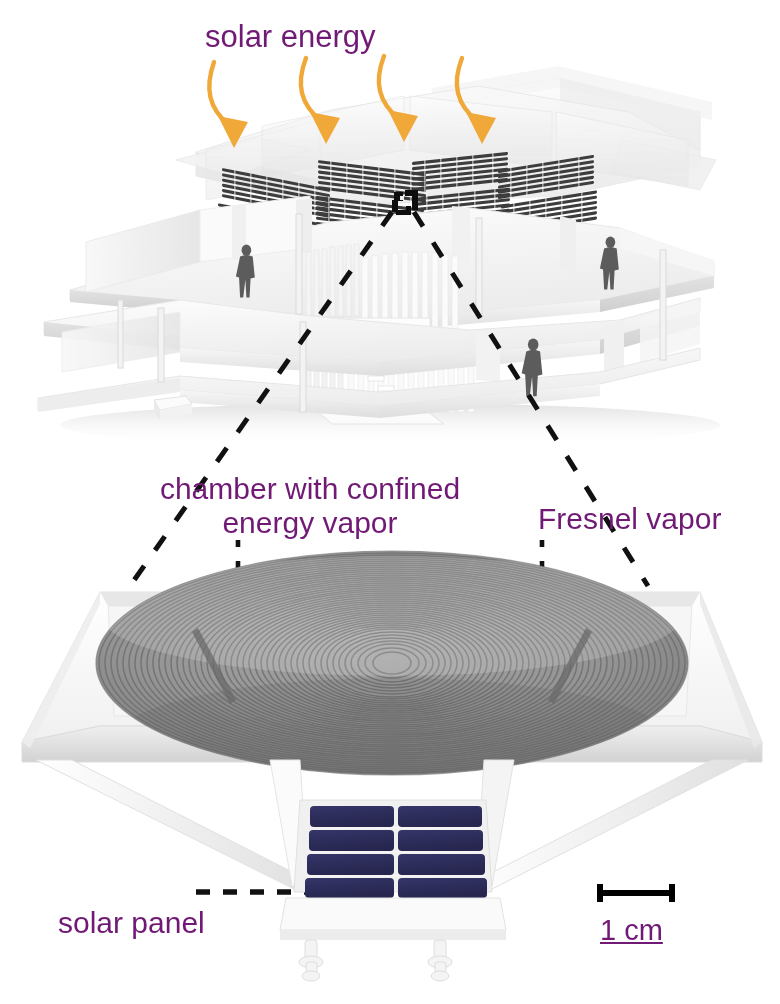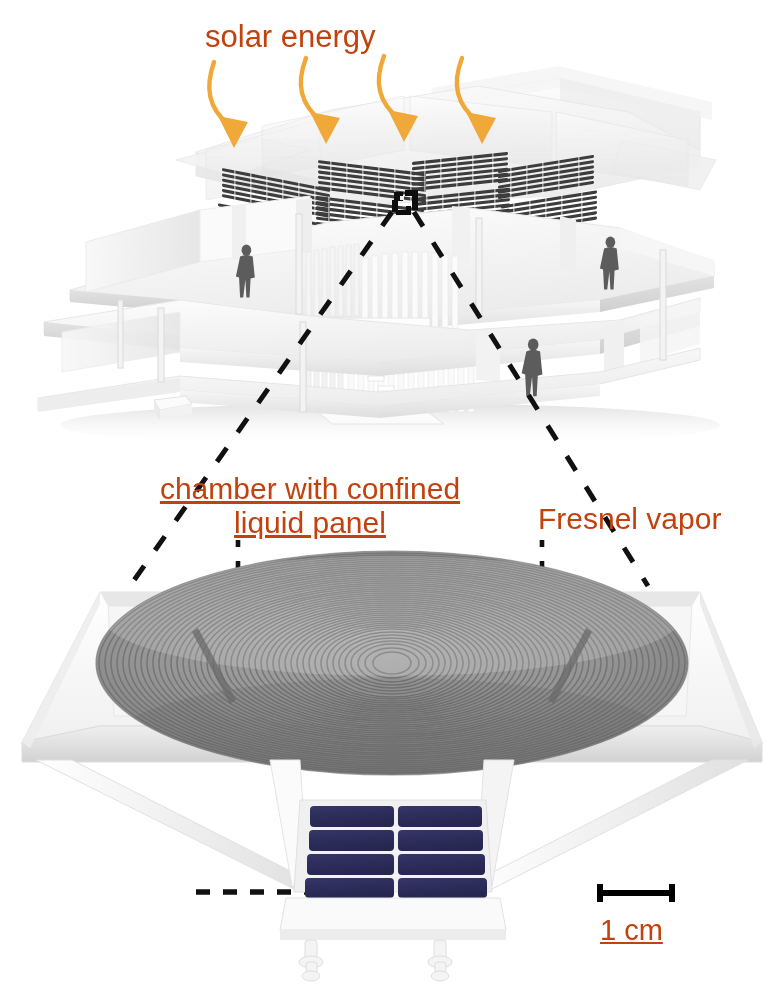--- a/index.html
+++ b/index.html
@@ -19,38 +19,37 @@
   }
   #figure svg.layer {
     position: absolute;
     left: 0;
     top: 0;
     width: 780px;
     height: 1004px;
   }
   .label-text {
     position: absolute;
-    color: #c2410c;
+    color: #701a75;
     font-family: "Liberation Sans", sans-serif;
     white-space: nowrap;
     line-height: 1.12;
   }
   #label-solar-energy {
     left: 205px;
     top: 20px;
     font-size: 31px;
   }
   #label-chamber {
     left: 130px;
     top: 472px;
     font-size: 30px;
     text-align: center;
     width: 360px;
     white-space: normal;
-    text-decoration: underline;
   }
   #label-fresnel {
     left: 538px;
     top: 502px;
     font-size: 30px;
   }
   #label-solar-panel {
     left: 58px;
     top: 906px;
     font-size: 30px;
@@ -589,21 +588,22 @@
       <line x1="600" y1="893" x2="672" y2="893" stroke-width="6"></line>
       <line x1="600" y1="884" x2="600" y2="902" stroke-width="6"></line>
       <line x1="672" y1="884" x2="672" y2="902" stroke-width="6"></line>
     </g>
   </svg>
 
   <div class="label-text" id="label-solar-energy">solar energy</div>
 
   <div class="label-text" id="label-chamber">
     <span>chamber with confined</span><br>
-    <span>liquid panel</span>
+    <span>energy vapor</span>
   </div>
 
   <div class="label-text" id="label-fresnel">Fresnel vapor</div>
 
+  <div class="label-text" id="label-solar-panel">solar panel</div>
 
   <div class="label-text" id="label-scale">1 cm</div>
 
 </div>
 
 </body></html>

